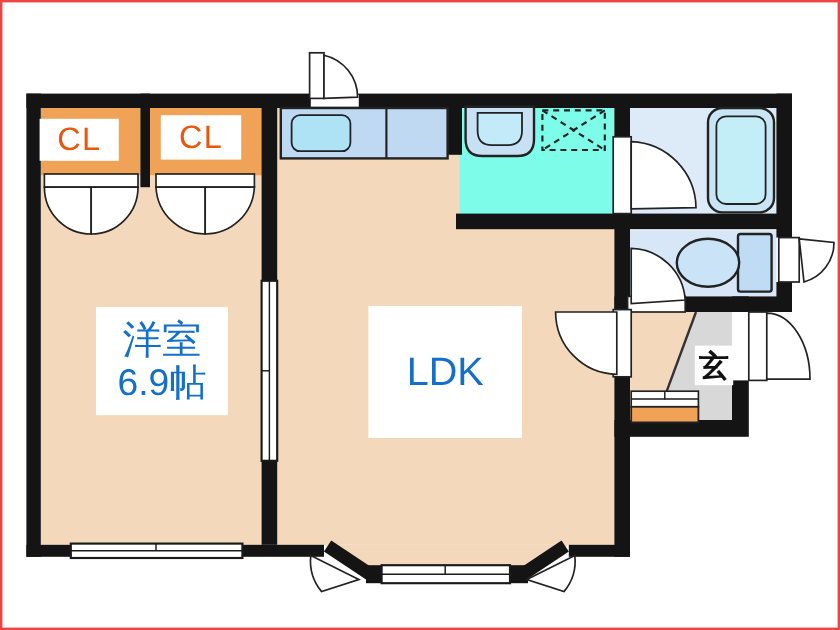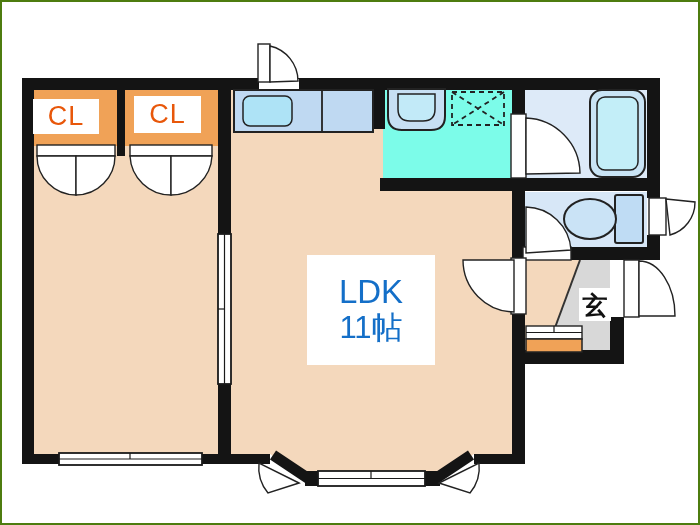--- a/index.html
+++ b/index.html
@@ -1,18 +1,18 @@
 <!DOCTYPE html>
 <html style="--c-floor-tan: #F4D8BC; --c-closet-orange: #F0A257; --c-fixture-blue: #BFD9F2; --c-sink-cyan: #AEE3F6; --c-washroom-cyan: #7CFCE9; --c-bath-floor-blue: #DDEAF8; --c-toilet-floor-blue: #D7E7F7; --c-entrance-gray: #D8D8D8; --c-wall-black: #141414; --c-label-blue: #146FC8; --c-label-orange: #E8570A;"><head>
 <meta charset="utf-8">
 <style>
   html,body{margin:0;padding:0;background:#fff;}
   .stage{
     position:relative;width:700px;height:525px;background:#fff;
-    box-sizing:border-box;border:2px solid #4d7c0f;overflow:hidden;
+    box-sizing:border-box;border:2px solid #ef4444;overflow:hidden;
     font-family:"Liberation Sans","DejaVu Sans",sans-serif;
   }
   svg{position:absolute;left:0;top:0;}
   
   .f-tan   {fill:var(--c-floor-tan,#F4D8BC);}
   .f-orange{fill:var(--c-closet-orange,#F0A257);}
   .f-wash  {fill:var(--c-washroom-cyan,#7CFCE9);}
   .f-bath  {fill:var(--c-bath-floor-blue,#DDEAF8);}
   .f-toilet{fill:var(--c-toilet-floor-blue,#D7E7F7);}
   .f-gray  {fill:var(--c-entrance-gray,#D8D8D8);}
@@ -162,20 +162,23 @@
     <line class="sym" x1="524" y1="330.5" x2="580" y2="330.5"></line>
     <line class="sym" x1="552" y1="324" x2="552" y2="331"></line>
   </g>
   <rect class="f-orange fix2" x="524" y="337" width="56" height="13"></rect>
 </svg>
 
   <div class="lbl lbl-cl" style="left:31px;top:97px;width:66px;height:35px;">CL</div>
 
   <div class="lbl lbl-cl" style="left:132px;top:94px;width:67px;height:37px;">CL</div>
 
+  <div class="lbl lbl-room" style="left:78px;top:254px;width:110px;height:90px;">
+    <div class="l1">洋室</div>
+    <div class="l2">6.9帖</div>
+  </div>
 
   <div class="lbl lbl-room" style="left:305px;top:253px;width:128px;height:110px;">
     <div class="l1">LDK</div>
-    <div class="l2">11帖</div>
   </div>
 
   <div class="lbl lbl-gen" style="left:577px;top:286px;width:32px;height:33px;">玄</div>
 </div>
 
 </body></html>

